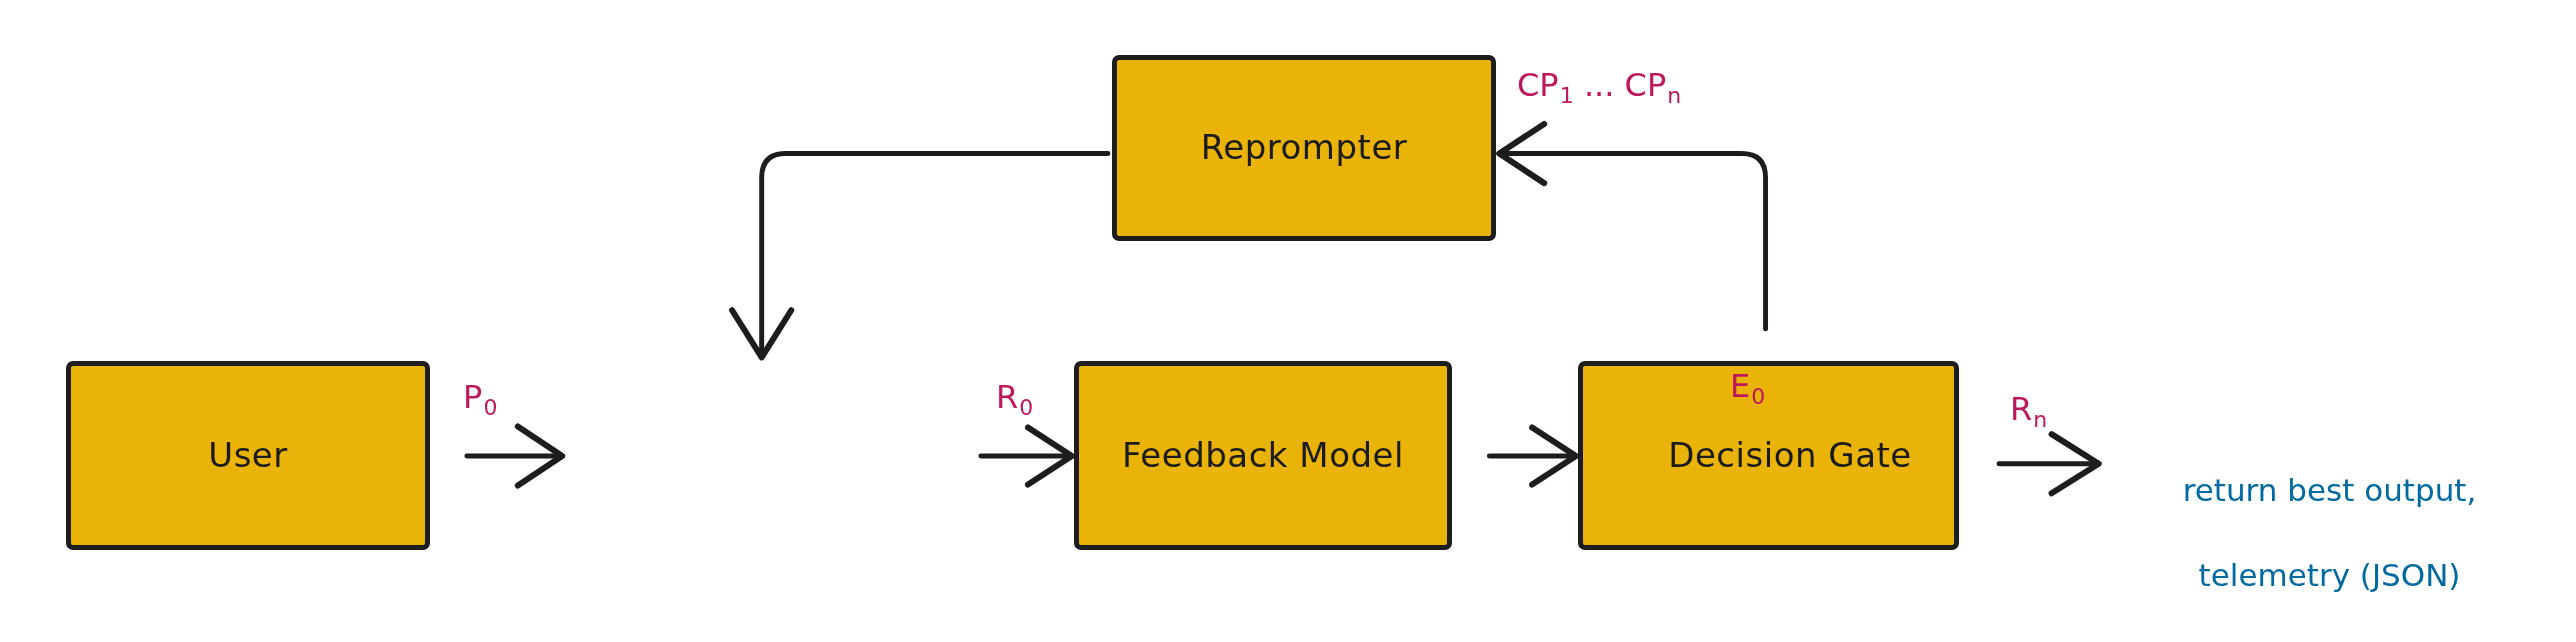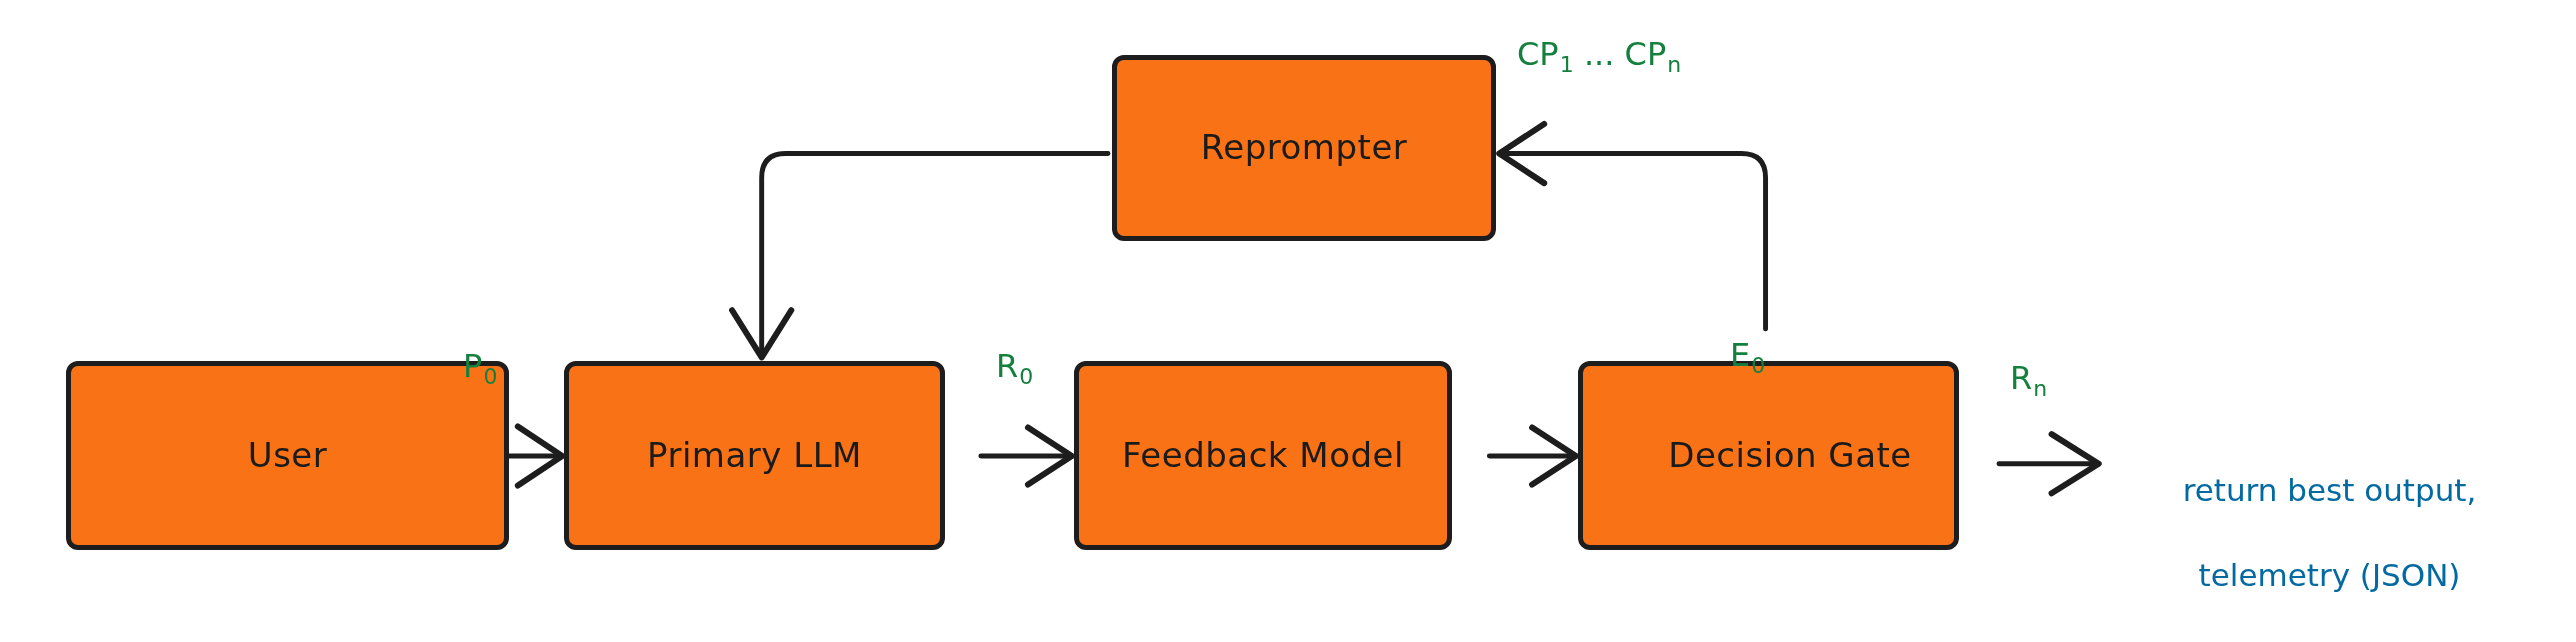--- a/index.html
+++ b/index.html
@@ -5,27 +5,27 @@
   html,body{margin:0;padding:0;background:#ffffff;}
   body{
     width:2576px;height:643px;
     font-family:"DejaVu Sans","Liberation Sans",sans-serif;
     color:#1b1b1b;overflow:hidden;position:relative;
   }
   #diagram{position:absolute;inset:0;width:2576px;height:643px;}
   .node{
     position:absolute;box-sizing:border-box;
     display:flex;align-items:center;justify-content:center;
-    background:#f97316;border:5px solid #1d1d1d;border-radius:12px;
+    background:#eab308;border:5px solid #1d1d1d;border-radius:7px;
     font-size:34px;letter-spacing:0.5px;color:#1b1b1b;
     text-align:center;line-height:1.15;
   }
   .edge-label{
-    position:absolute;font-size:32px;color:#15803d;
-    white-space:nowrap;line-height:1;
+    position:absolute;font-size:32px;color:#be185d;
+    white-space:nowrap;line-height:1;margin-top:31px;
   }
   .edge-label .sub{font-size:22px;vertical-align:-0.30em;padding-left:1.1px;}
   .sink-text{
     position:absolute;font-size:31px;color:#0369a1;
     text-align:center;line-height:1.38;white-space:pre-line;
   }
   svg.wires{position:absolute;left:0;top:0;width:2576px;height:643px;
             overflow:visible;pointer-events:none;}
   svg.wires path,svg.wires line{
     fill:none;stroke:#1d1d1d;stroke-width:9;
@@ -66,27 +66,24 @@
       <path class="head" d="M 2818 226 L 2736 280 L 2818 334"></path>
     </g>
 
     <g>
       <path d="M 2022 280 L 1434 280 Q 1390 280 1390 324 L 1390 646"></path>
       <path class="head" d="M 1336 566 L 1390 652 L 1444 566"></path>
     </g>
 
   </svg>
 
-  <div class="node" style="left:66px;top:361px;width:443px;height:189px;">
+  <div class="node" style="left:66px;top:361px;width:364px;height:189px;">
     <span>User</span>
   </div>
 
-  <div class="node" style="left:564px;top:361px;width:381px;height:189px;">
-    <span>Primary LLM</span>
-  </div>
 
   <div class="node" style="left:1074px;top:361px;width:378px;height:189px;">
     <span>Feedback Model</span>
   </div>
 
   <div class="node" style="left:1578px;top:361px;width:381px;height:189px;padding-left:43px;">
     <span>Decision Gate</span>
   </div>
 
   <div class="node" style="left:1112px;top:55px;width:384px;height:186px;">

